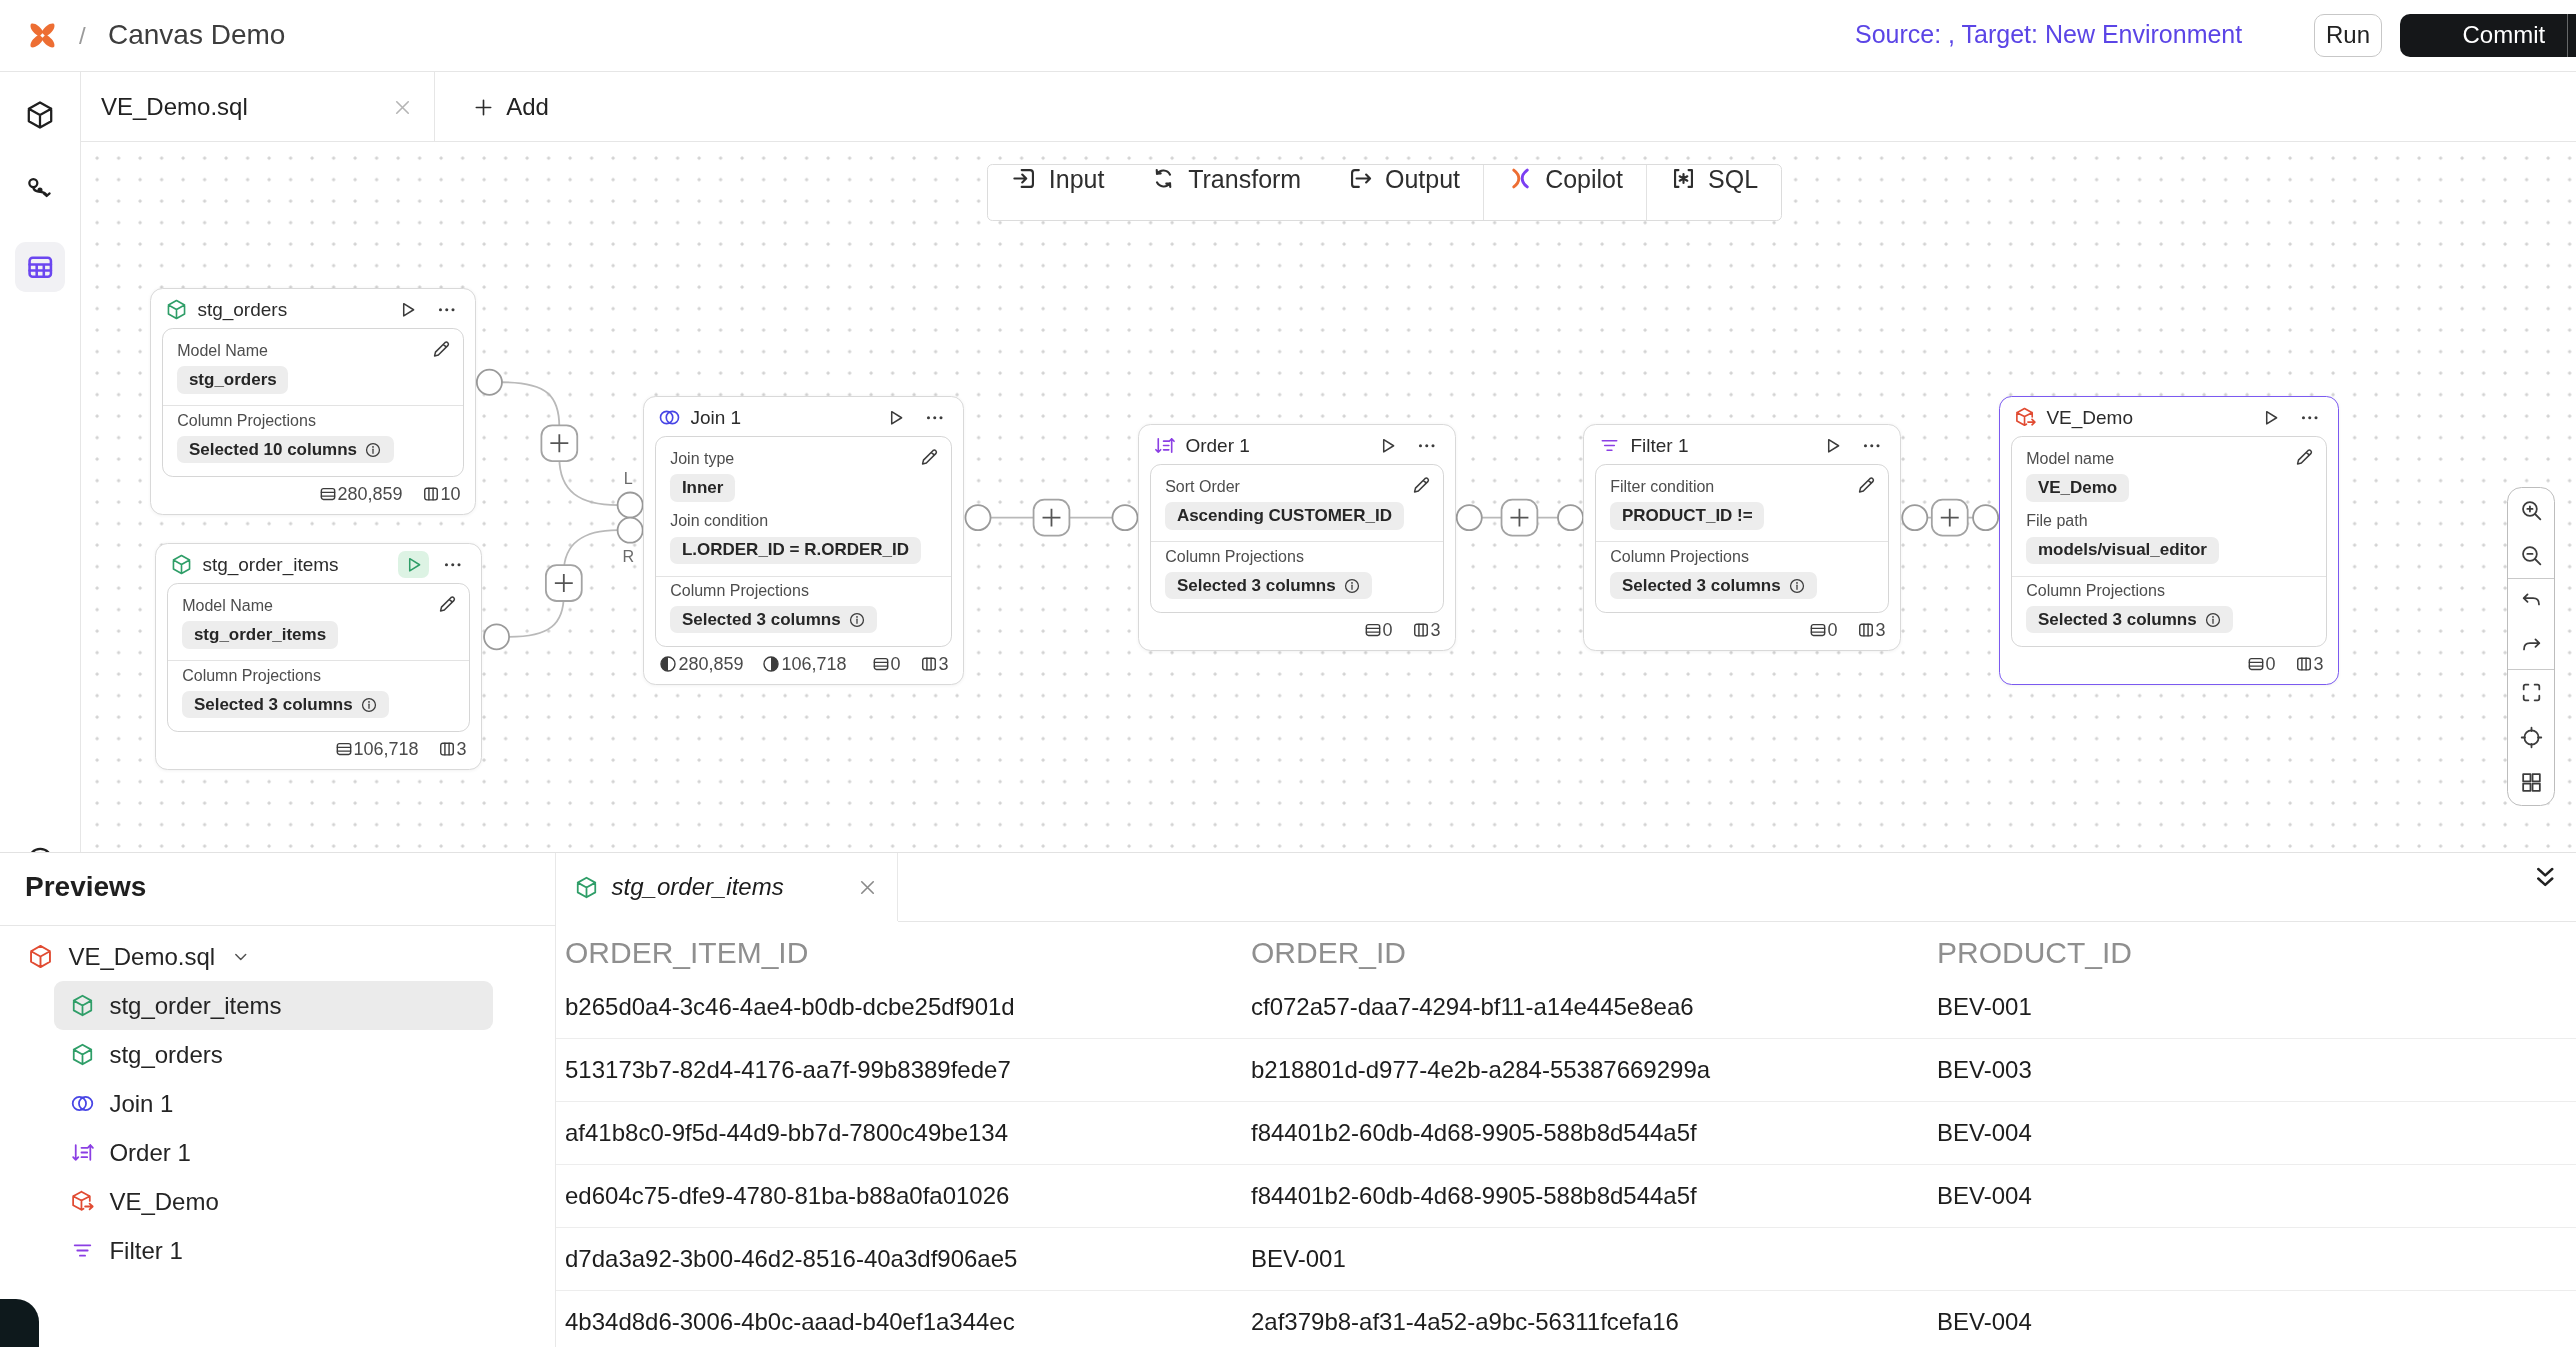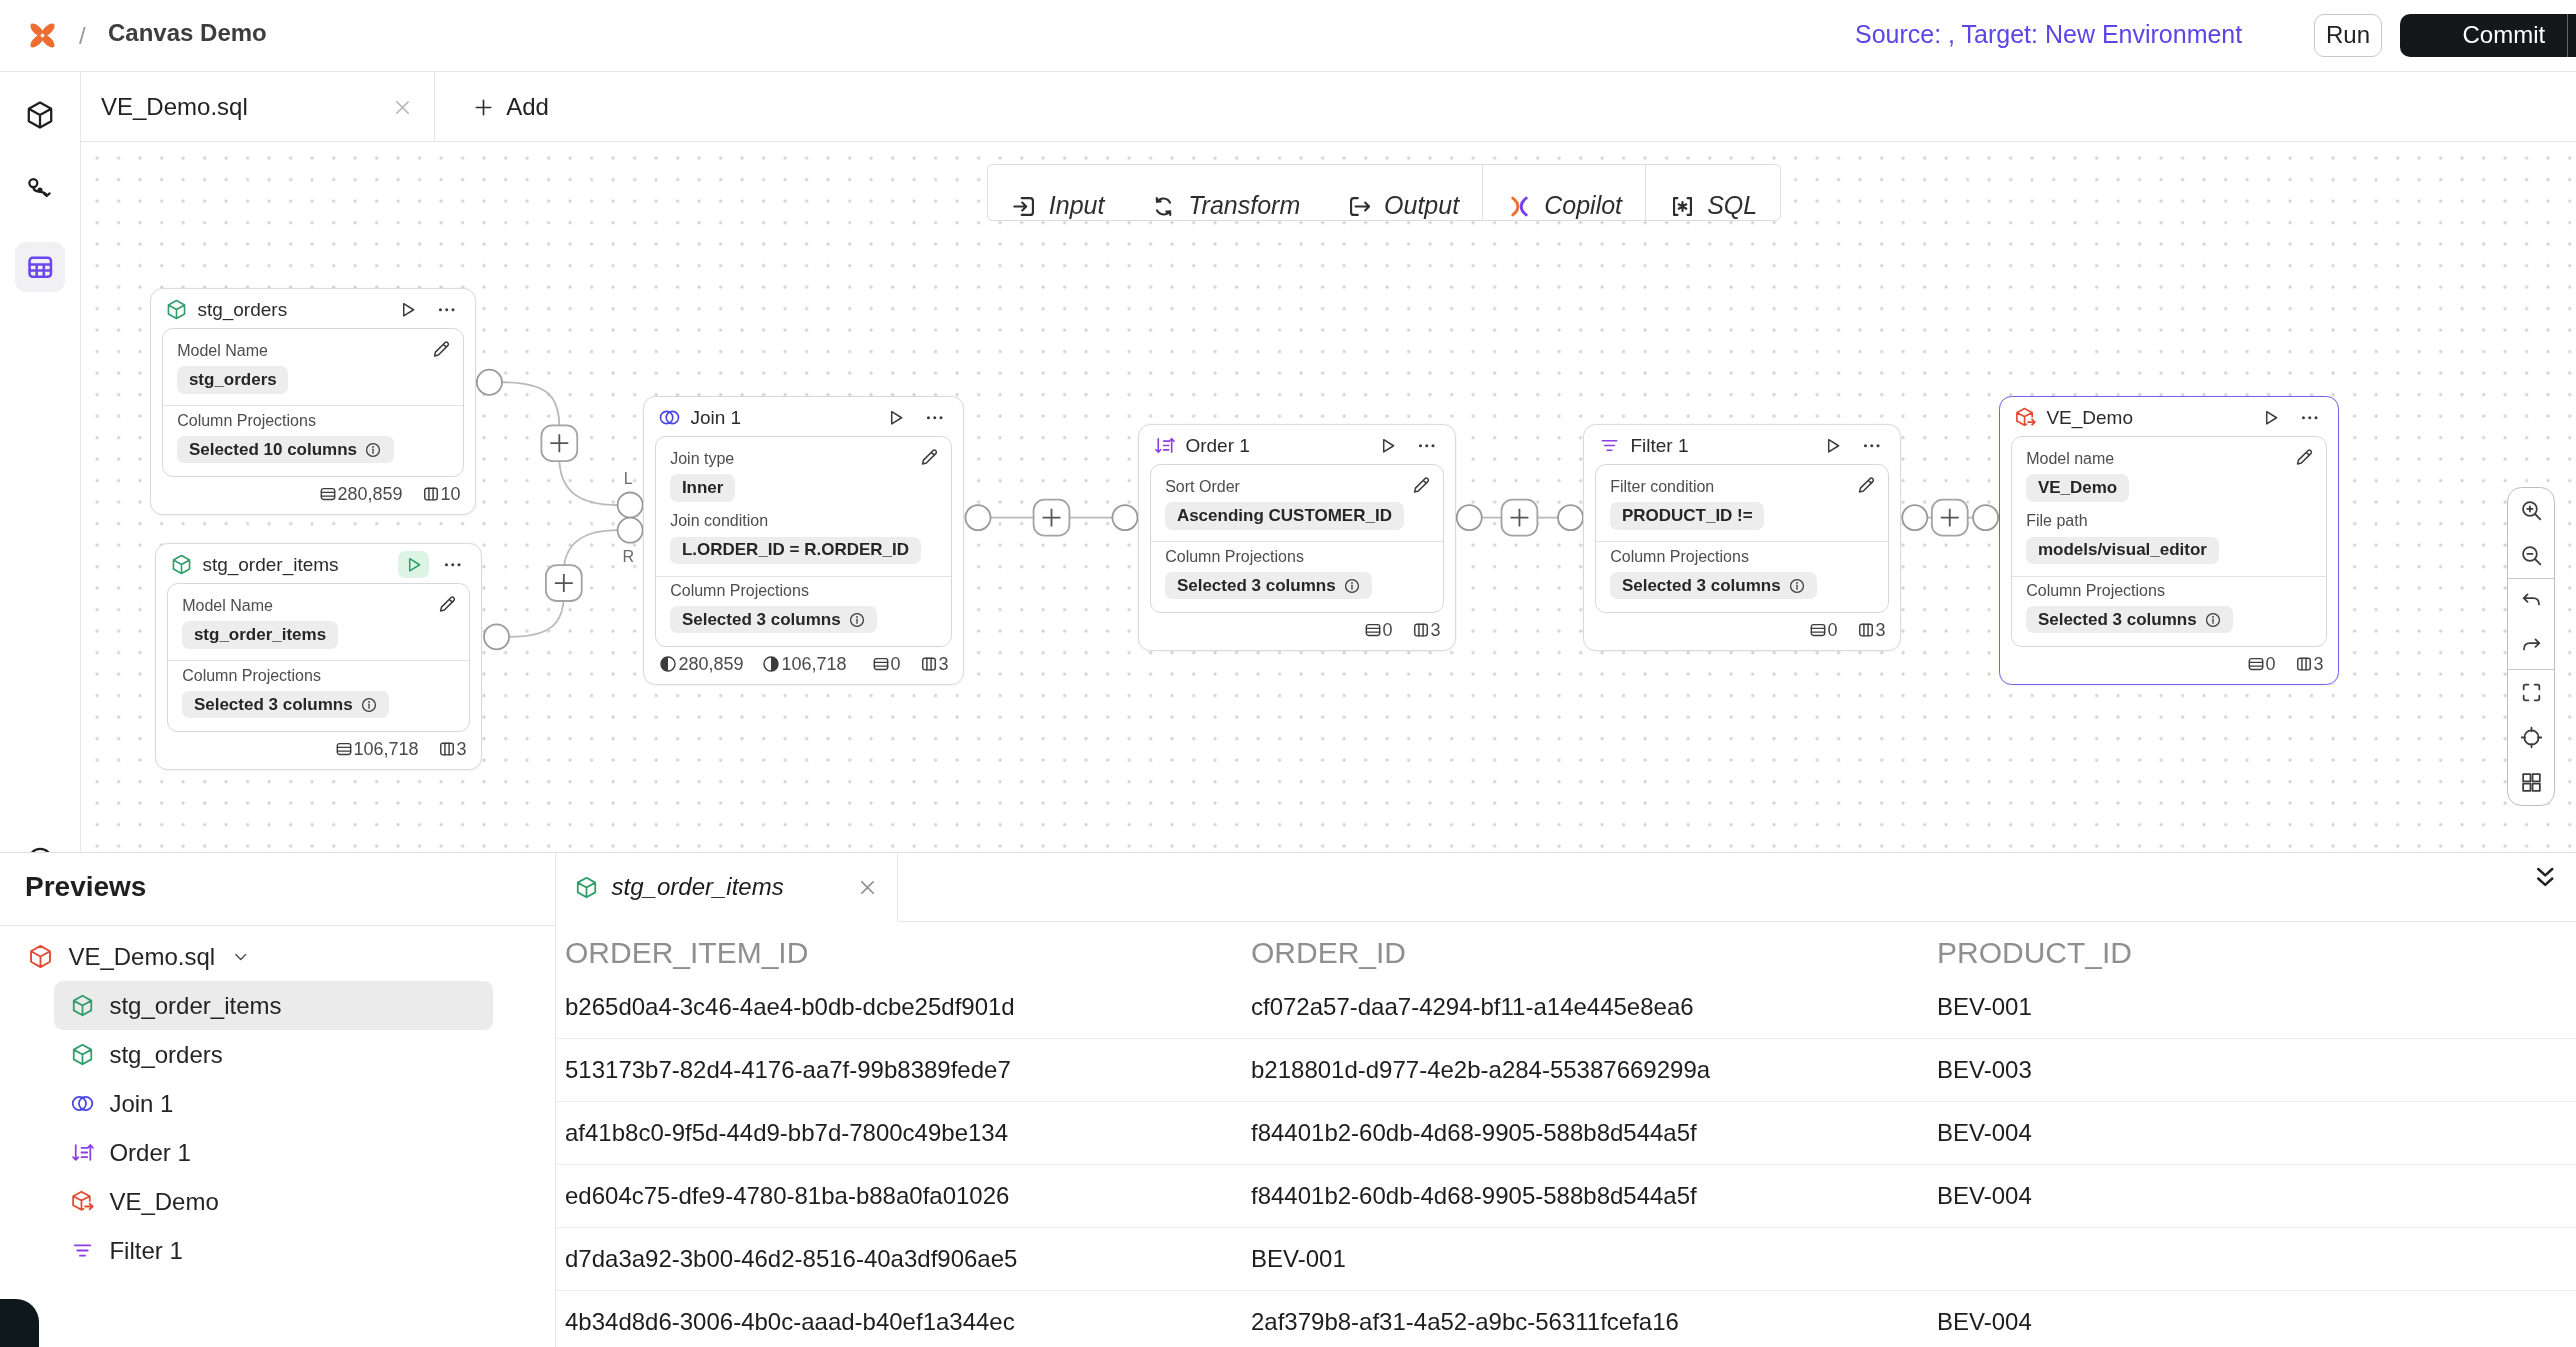--- a/index.html
+++ b/index.html
@@ -6,21 +6,21 @@
   html,body { width:2576px; height:1347px; overflow:hidden; background:#fff;
     font-family:"Liberation Sans", sans-serif; color:#2b2b2b; }
   svg { display:block; }
   .ic { stroke:#3c3c3c; stroke-width:1.7; fill:none; stroke-linecap:round; stroke-linejoin:round; }
 
   
   .topbar { position:absolute; left:0; top:0; width:2576px; height:72px; background:#fff;
     border-bottom:0.9px solid #e6e6e6; display:flex; align-items:center; }
   .logo { position:absolute; left:21.5px; top:15.2px; width:41px; height:41px; }
   .crumb-sep { position:absolute; left:79px; top:21.5px; font-size:24px; color:#9a9a9a; }
-  .page-title { position:absolute; left:108px; top:19px; font-size:24px; font-weight:700; color:#3d3d3d; }
+  .page-title { position:absolute; left:108px; top:19px; font-size:28px; font-weight:400; color:#3d3d3d; }
   .env-sel { position:absolute; right:718px; left:1855px; top:20px; display:flex; align-items:center; gap:9px;
     color:#5b45e6; font-size:25px; cursor:pointer; white-space:nowrap; }
   .btn-run { position:absolute; left:2314px; top:13.5px; width:68px; height:43px; background:#fff;
     border:1.8px solid #c7c7c7; border-radius:10px; font-size:24px; color:#222; display:flex;
     align-items:center; justify-content:center; cursor:pointer; }
   .btn-commit { position:absolute; left:2400px; top:13.5px; height:43px; background:#151719; border-radius:10px;
     display:flex; align-items:center; color:#fff; cursor:pointer; }
   .btn-commit .lbl { padding:0 21.5px; font-size:24px;margin-left:41px; }
   .btn-commit .split { width:0.9px; height:43px; background:rgba(255,255,255,.35); }
   .btn-commit .caret { width:47px; display:flex; align-items:center; justify-content:center; }
@@ -42,22 +42,22 @@
     padding:0 14.4px; font-size:24px; color:#222; cursor:pointer; background:none; border:none; }
 
   
   .canvas { position:absolute; left:81px; top:142px; width:2495px; height:710px; overflow:hidden;
     background-image:radial-gradient(#d2d2d2 1.5px, transparent 1.6px); background-size:21.5px 21.5px;
     background-position:5.4px 5.4px; }
   .edges { position:absolute; left:0; top:0; }
 
   .fl-toolbar { position:absolute; left:906px; top:22.4px; height:57px; background:#fff;
     border:1.3px solid #dcdcdc; border-radius:5.4px; display:flex; align-items:stretch; }
-  .fl-toolbar .tbtn { display:flex; align-items:flex-end; gap:10.8px; padding:0 23px; font-size:25px; color:#2e2e2e;
-    background:none; border:none; cursor:pointer;font-style:italic; }
+  .fl-toolbar .tbtn { display:flex; align-items:flex-start; gap:10.8px; padding:0 23px; font-size:25px; color:#2e2e2e;
+    background:none; border:none; cursor:pointer; }
   .fl-toolbar .sep { width:1.3px; background:#e2e2e2; }
 
   
   .node { position:absolute; background:#fff; border:1.3px solid #d9d9d9; border-radius:12.6px;
     box-shadow:0 0.9px 3.6px rgba(0,0,0,.05); }
   .node.selected { border:1.8px solid #7b5af0; }
   .node-head { display:flex; align-items:center; gap:9px; padding:7.2px 12.6px 5.4px 14.4px; }
   .node-title { font-size:19px; font-weight:500; color:#2b2b2b; flex:0 1 auto; }
   .node-head .gap { flex:1; }
   .hbtn { background:none; border:none; cursor:pointer; padding:2.7px 4.5px; border-radius:7.2px;

